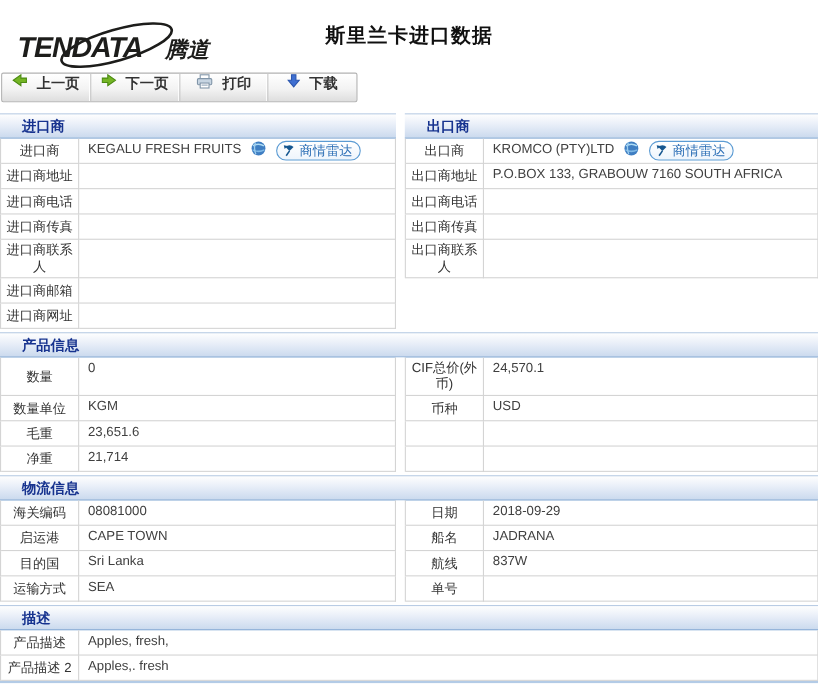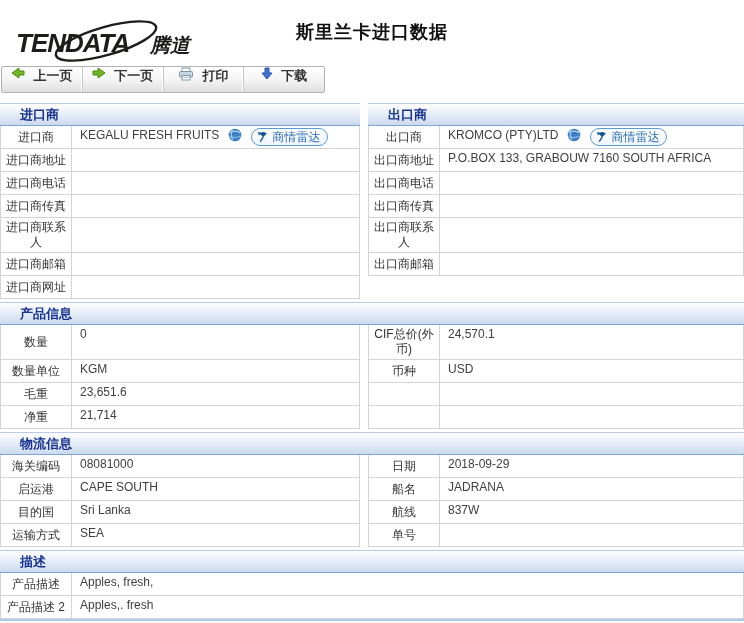--- a/index.html
+++ b/index.html
@@ -239,26 +239,20 @@
       </div>
     </div>
     <div class="row">
       <div class="half-l">
         <div class="cell-l">进口商邮箱</div>
         <div class="cell-v">
           <span></span>
         </div>
       </div>
       <div class="gutter"></div>
-      <div class="half-r">
-        <div class="cell-l">出口商邮箱</div>
-        <div class="cell-v">
-          <span></span>
-        </div>
-      </div>
     </div>
     <div class="row">
       <div class="half-l">
         <div class="cell-l">进口商网址</div>
         <div class="cell-v">
           <span></span>
         </div>
       </div>
       <div class="gutter"></div>
     </div>
@@ -338,21 +332,21 @@
         <div class="cell-l">日期</div>
         <div class="cell-v">
           <span>2018-09-29</span>
         </div>
       </div>
     </div>
     <div class="row">
       <div class="half-l">
         <div class="cell-l">启运港</div>
         <div class="cell-v">
-          <span>CAPE SOUTH</span>
+          <span>CAPE TOWN</span>
         </div>
       </div>
       <div class="gutter"></div>
       <div class="half-r">
         <div class="cell-l">船名</div>
         <div class="cell-v">
           <span>JADRANA</span>
         </div>
       </div>
     </div>

